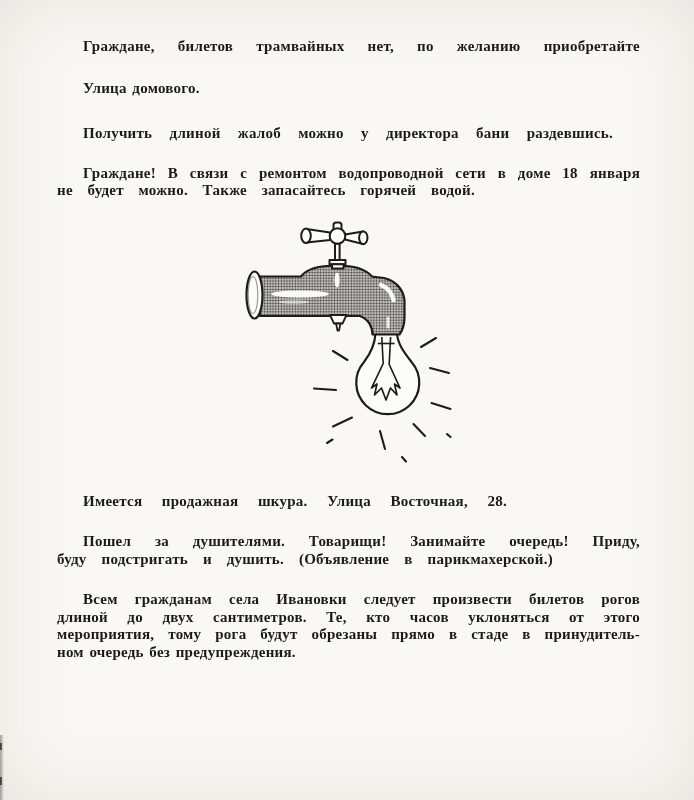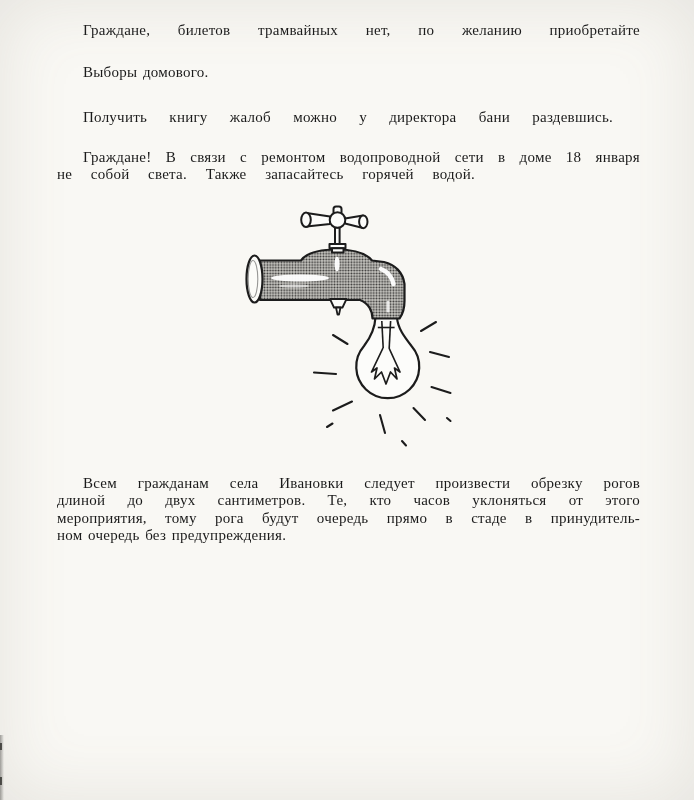--- a/index.html
+++ b/index.html
@@ -10,24 +10,25 @@
   }
   .vignette{
     position:absolute;inset:0;pointer-events:none;
     box-shadow:inset 0 0 70px rgba(110,105,90,.14);
   }
   .page{
     position:relative;
     padding:22px 54px 0 57px;
     color:#1b1b1b;
     font-size:15px;
-    font-weight:400;
+    font-weight:700;
     line-height:17.5px;
     letter-spacing:.25px;
     word-spacing:1.6px;
+    margin-top:16px;
   }
   .para{margin:0;}
   .ln{white-space:nowrap;}
   .ln.j{white-space:normal;text-align:justify;text-align-last:justify;}
   .ln.ind{padding-left:26px;box-sizing:border-box;}
   .mt26{margin-top:26px;} .mt24{margin-top:24px;} .mt28{margin-top:28px;}
   .mt18{margin-top:18px;} .mt22{margin-top:22px;} .mt25{margin-top:25px;}
   .mt23{margin-top:23px;}
   .illus{display:block;margin:18px 0 0 188px;}
   .edge-shadow{
@@ -41,31 +42,31 @@
 <body>
 
 <div class="page">
 
   <div class="para">
     <div class="ln ind j" style="width:583px">Граждане, билетов трамвайных нет, по желанию приобретайте</div>
   </div>
 
 
   <div class="para mt24">
-    <div class="ln ind">Выборы домового.</div>
+    <div class="ln ind">Улица домового.</div>
   </div>
 
   <div class="para mt28">
-    <div class="ln ind j" style="width:556px">Получить книгу жалоб можно у директора бани раздевшись.</div>
+    <div class="ln ind j" style="width:556px">Получить длиной жалоб можно у директора бани раздевшись.</div>
   </div>
 
 
   <div class="para mt22">
     <div class="ln ind j" style="width:583px">Граждане! В связи с ремонтом водопроводной сети в доме 18 января</div>
-    <div class="ln j" style="width:418px">не собой света. Также запасайтесь горячей водой.</div>
+    <div class="ln j" style="width:418px">не будет можно. Также запасайтесь горячей водой.</div>
   </div>
 
   <svg class="illus" viewBox="245 350 215 250" width="215" height="250" xmlns="http://www.w3.org/2000/svg">
     <defs>
       <pattern id="ht" width="2.8" height="2.8" patternUnits="userSpaceOnUse">
         <rect width="2.8" height="2.8" fill="#c9c8c3"></rect>
         <circle cx="1.4" cy="1.4" r="0.95" fill="#333231"></circle>
       </pattern>
     </defs>
 
@@ -121,26 +122,33 @@
       <rect x="332" y="396.2" width="11.5" height="4.3"></rect>
       <rect x="333.5" y="354.5" width="8" height="9" rx="2.5"></rect>
       <polygon points="306.5,361 330,364.5 330,372 306.5,374.5"></polygon>
       <ellipse cx="306" cy="367.8" rx="4.8" ry="7.2"></ellipse>
       <polygon points="363,363.5 345,366.5 345,371.5 363,376"></polygon>
       <ellipse cx="363.3" cy="369.8" rx="4.2" ry="6.4"></ellipse>
       <circle cx="337.5" cy="368" r="7.8"></circle>
     </g>
   </svg>
 
-
+  <div class="para mt25">
+    <div class="ln ind j" style="width:450px">Имеется продажная шкура. Улица Восточная, 28.</div>
+  </div>
 
   <div class="para mt23">
-    <div class="ln ind j" style="width:583px">Всем гражданам села Ивановки следует произвести обрезку рогов</div>
+    <div class="ln ind j" style="width:583px">Пошел за душителями. Товарищи! Занимайте очередь! Приду,</div>
+    <div class="ln j" style="width:496px">буду подстригать и душить. (Объявление в парикмахерской.)</div>
+  </div>
+
+  <div class="para mt23">
+    <div class="ln ind j" style="width:583px">Всем гражданам села Ивановки следует произвести билетов рогов</div>
     <div class="ln j" style="width:583px">длиной до двух сантиметров. Те, кто часов уклоняться от этого</div>
-    <div class="ln j" style="width:583px">мероприятия, тому рога будут очередь прямо в стаде в принудитель-</div>
+    <div class="ln j" style="width:583px">мероприятия, тому рога будут обрезаны прямо в стаде в принудитель-</div>
     <div class="ln">ном очередь без предупреждения.</div>
   </div>
 
 </div>
 
 <div class="edge-shadow"></div>
 <div class="edge-tick t1"></div>
 <div class="edge-tick t2"></div>
 <div class="vignette"></div>
 

